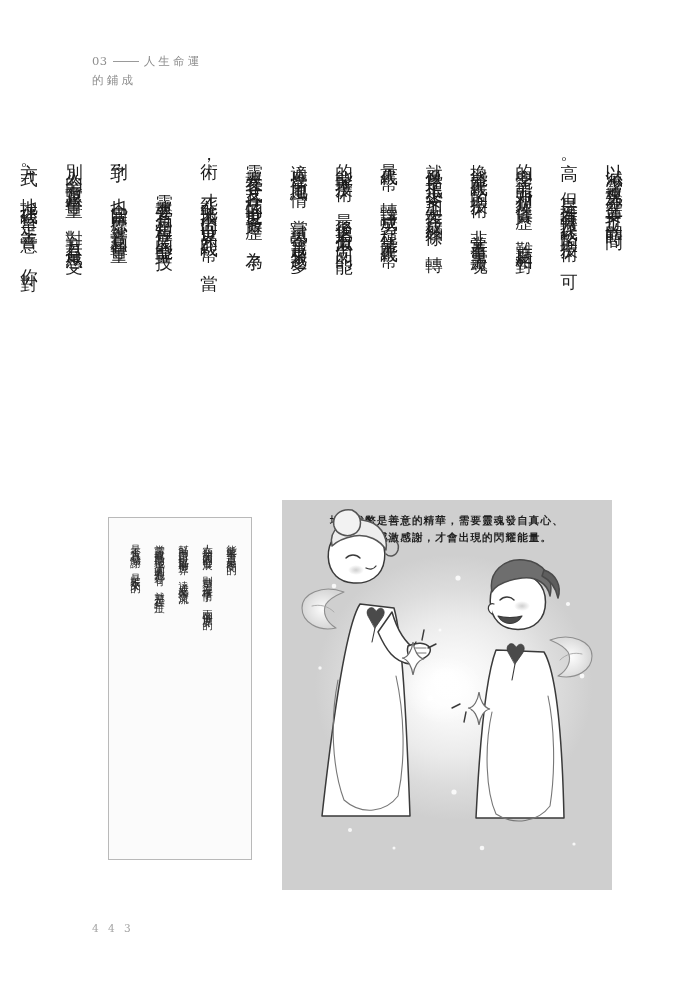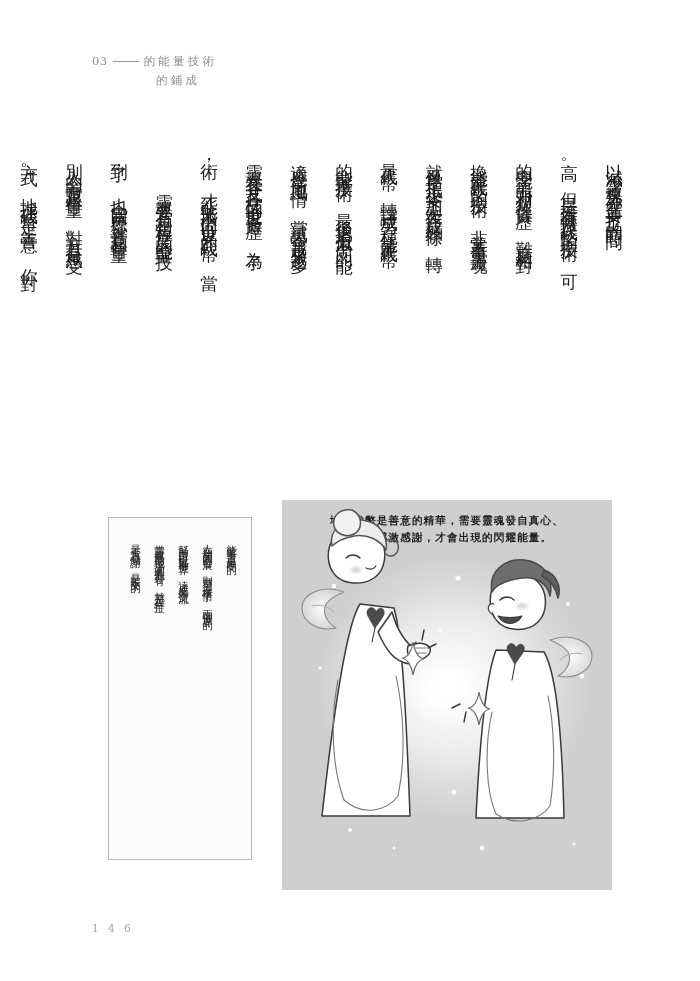--- a/index.html
+++ b/index.html
@@ -49,21 +49,20 @@
     width: 26px;
     height: 1px;
     background: #9a9a9a;
     margin: 0 5px 0 5px;
   }
   .rh-title {
     letter-spacing: 3.2px;
     color: #8e8e8e;
   }
   .rh-line2 {
-    margin-left: 64px;
     letter-spacing: 3.2px;
     color: #8e8e8e;
     white-space: nowrap;
   }
 
   
   .body-text {
     position: absolute;
     right: 78px;
     top: 150px;
@@ -166,21 +165,21 @@
 </style>
 </head>
 <body>
 
 <div class="page">
 
   <div class="running-head">
     <div class="rh-line1">
       <span class="rh-num">03</span>
       <span class="rh-rule"></span>
-      <span class="rh-title">的能量技術</span>
+      <span class="rh-title">人生命運</span>
     </div>
     <div class="rh-line2">的鋪成</div>
   </div>
 
   <div class="body-text">
 
     <div class="vcol">方式。地球代幣是「善意」，你對</div>
     <div class="vcol">別人的善意跟尊重，對方若是感受</div>
     <div class="vcol">到了，也會回應你善意和尊重。</div>
     <div class="vcol indent">靈魂要有相當程度的能量技</div>
@@ -311,15 +310,15 @@
         <path d="M196 200 L190 210 M184 212 L182 222 M178 204 L170 208"></path>
       </g>
       <g fill="#ffffff" stroke="#6d6d6d" stroke-width="1.2">
         <path d="M120 158 C126 158 130 150 131 142 C132 150 136 158 142 159 C136 160 132 167 131 175 C130 167 126 159 120 158 Z"></path>
         <path d="M186 208 C192 208 196 200 197 192 C198 200 202 208 208 209 C202 210 198 217 197 225 C196 217 192 209 186 208 Z"></path>
       </g>
       <ellipse cx="164" cy="182" rx="20" ry="17" fill="url(#glow)"></ellipse>
     </svg>
   </div>
 
-  <div class="folio">1 4 6</div>
+  <div class="folio">4 4 3</div>
 
 </div>
 
 </body></html>

